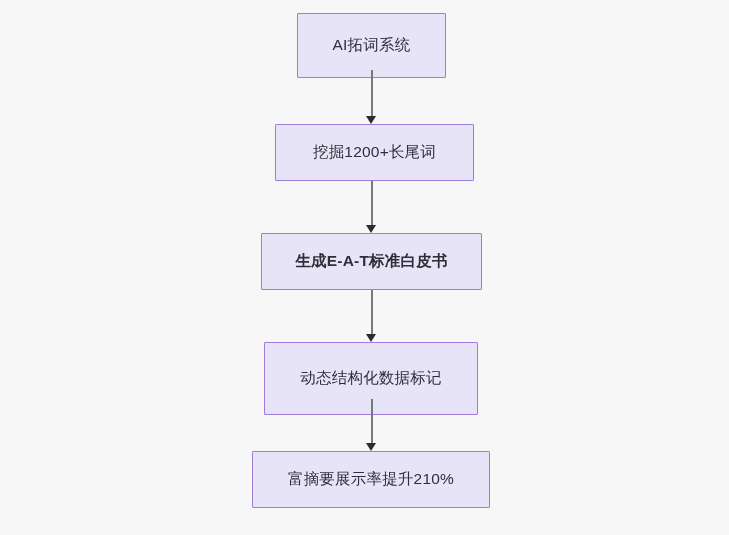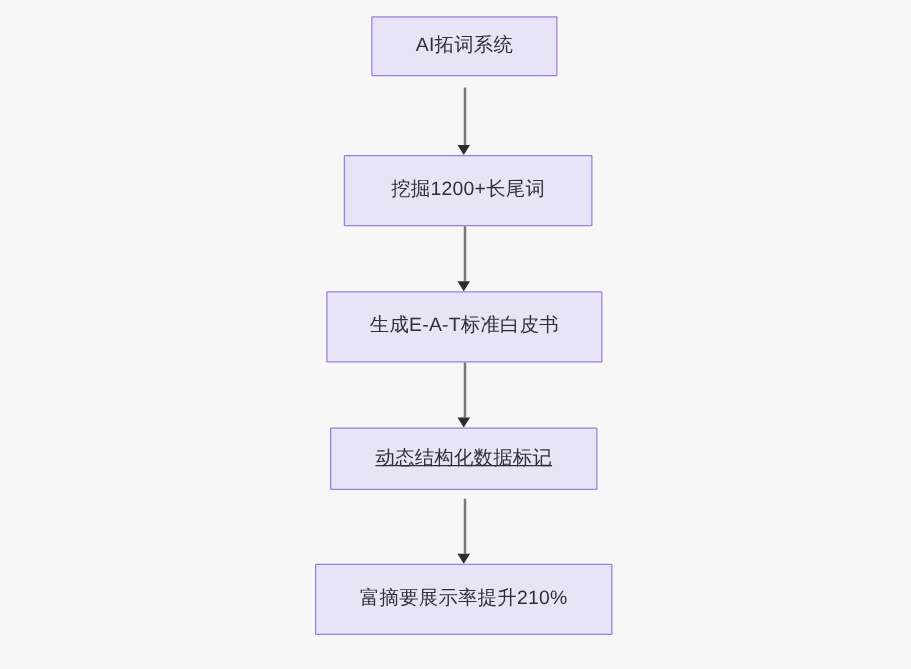--- a/index.html
+++ b/index.html
@@ -55,48 +55,48 @@
     border-right: 5.5px solid transparent;
     border-top: 8px solid #2b2b30;
     left: -4.6px;
   }
 </style>
 </head>
 <body>
 
 <div id="flowchart">
 
-  <div class="node" style="left:297px; top:13px; width:149px; height:48px;">
+  <div class="node" style="left:297px; top:13px; width:149px; height:65px;">
     <span class="node-label">AI拓词系统</span>
   </div>
 
   <div class="edge" style="left:371px; top:70px; height:54px;">
     <div class="edge-line" style="height:46px;"></div>
     <div class="edge-head" style="top:46px;"></div>
   </div>
 
   <div class="node" style="left:275px; top:124px; width:199px; height:57px;">
     <span class="node-label">挖掘1200+长尾词</span>
   </div>
 
   <div class="edge" style="left:371px; top:181px; height:52px;">
     <div class="edge-line" style="height:44px;"></div>
     <div class="edge-head" style="top:44px;"></div>
   </div>
 
-  <div class="node" style="left:261px; top:233px; width:221px; height:57px;">
+  <div class="node" style="left:261px; top:233px; width:221px; height:57px;font-weight:bold;">
     <span class="node-label">生成E-A-T标准白皮书</span>
   </div>
 
   <div class="edge" style="left:371px; top:290px; height:52px;">
     <div class="edge-line" style="height:44px;"></div>
     <div class="edge-head" style="top:44px;"></div>
   </div>
 
-  <div class="node" style="left:264px; top:342px; width:214px; height:50px;text-decoration:underline;">
+  <div class="node" style="left:264px; top:342px; width:214px; height:73px;">
     <span class="node-label">动态结构化数据标记</span>
   </div>
 
   <div class="edge" style="left:371px; top:399px; height:52px;">
     <div class="edge-line" style="height:44px;"></div>
     <div class="edge-head" style="top:44px;"></div>
   </div>
 
   <div class="node" style="left:252px; top:451px; width:238px; height:57px;align-items:center;">
     <span class="node-label">富摘要展示率提升210%</span>

